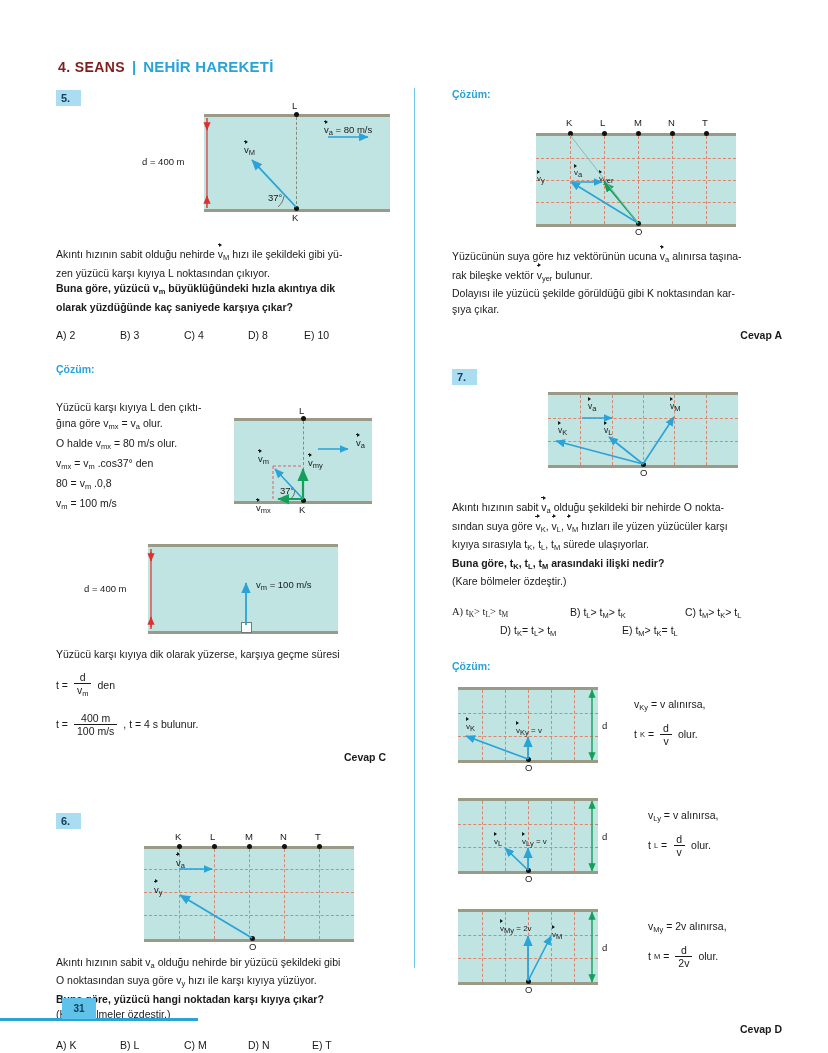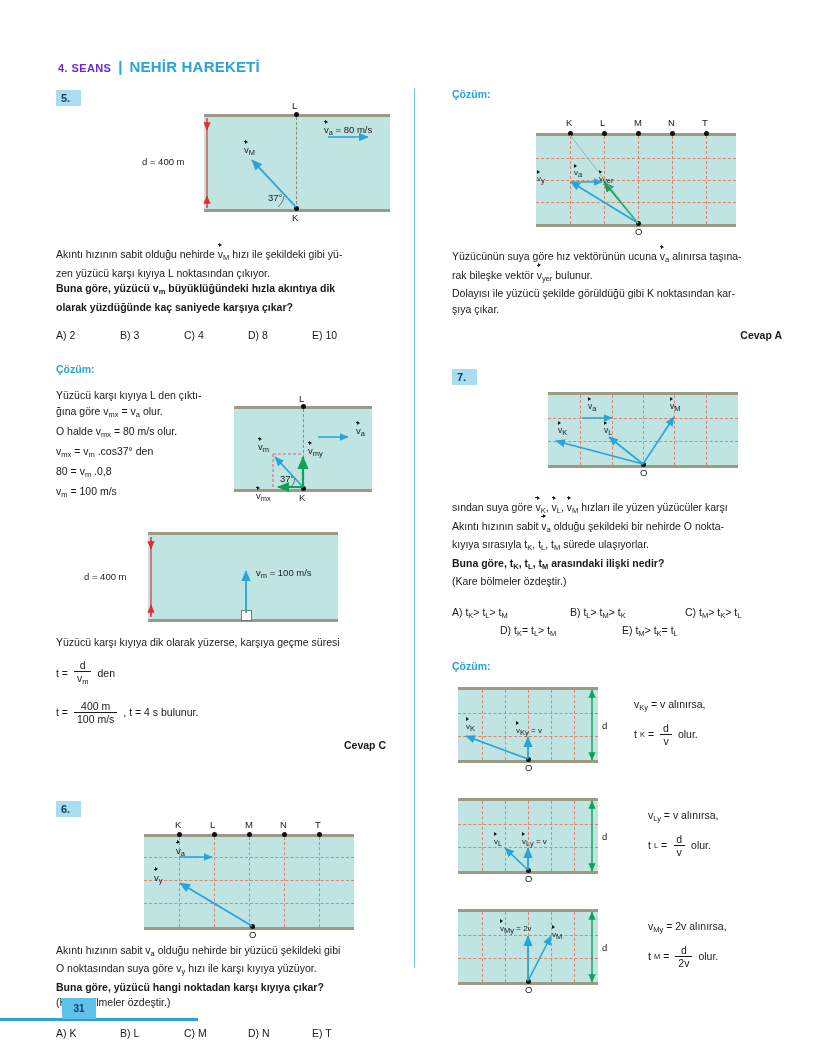--- a/index.html
+++ b/index.html
@@ -5,21 +5,21 @@
   html,body{margin:0;padding:0;}
   body{
     width:828px;height:1053px;background:#ffffff;
     font-family:"Liberation Sans",sans-serif;
     color:#1a1a1a;position:relative;overflow:hidden;
   }
   .page{position:absolute;inset:0;}
 
   
   #header{position:absolute;left:58px;top:58px;display:flex;align-items:baseline;gap:7px;}
-  #header .seans{font-size:11px;font-weight:bold;letter-spacing:.4px;color:#6d28d9;text-align:center;}
+  #header .seans{font-size:14px;font-weight:bold;letter-spacing:.4px;color:#7f1d1d;text-align:center;}
   #header .bar{font-size:15px;font-weight:bold;color:#29a3d8;}
   #header .topic{font-size:15px;font-weight:bold;color:#29a3d8;letter-spacing:.2px;}
 
   
   #col-left{position:absolute;left:56px;top:88px;width:350px;}
   #col-right{position:absolute;left:452px;top:88px;width:330px;}
   #col-divider{position:absolute;left:414px;top:88px;width:1px;height:880px;background:#6fc6e8;}
 
   
   .qnum{display:inline-block;background:#aadcf2;color:#14405c;font-size:11px;font-weight:bold;
@@ -123,27 +123,27 @@
       <div>zen yüzücü karşı kıyıya L noktasından çıkıyor.</div>
       <div class="bold"><span>Buna göre, yüzücü v</span><sub>m</sub>
         <span>büyüklüğündeki hızla akıntıya dik</span></div>
       <div class="bold">olarak yüzdüğünde kaç saniyede karşıya çıkar?</div>
     </div>
 
     <div class="opts" style="margin-top:14px;width:320px;">
       <span style="width:64px;">A) 2</span>
       <span style="width:64px;">B) 3</span>
       <span style="width:64px;">C) 4</span>
-      <span style="width:64px;">D) 8</span>
+      <span style="width:56px;">D) 8</span>
       <span>E) 10</span>
     </div>
 
     <div class="cozum" style="margin-top:22px;">Çözüm:</div>
 
-    <div style="position:relative;margin-top:12px;height:130px;">
+    <div style="position:relative;margin-top:24px;height:130px;">
       <div class="body-txt" style="width:150px;line-height:16px;">
         <div>Yüzücü karşı kıyıya L den çıktı-</div>
         <div><span>ğına göre v</span><sub>mx</sub>
              <span>= v</span><sub>a</sub>
              <span>olur.</span></div>
         <div><span>O halde v</span><sub>mx</sub>
              <span>= 80 m/s olur.</span></div>
         <div><span>v</span><sub>mx</sub>
              <span>= v</span><sub>m</sub>
              <span>.cos37° den</span></div>
@@ -358,35 +358,35 @@
         <span class="vec arr">v</span><sub>L</sub></span>
       <svg class="ov" width="330" height="105">
         <line x1="130" y1="31" x2="160" y2="31" stroke="#29a3d8" stroke-width="1.5" marker-end="url(#ab)"></line>
         <line x1="191" y1="77" x2="104" y2="54" stroke="#29a3d8" stroke-width="1.6" marker-end="url(#ab)"></line>
         <line x1="191" y1="77" x2="157" y2="50" stroke="#29a3d8" stroke-width="1.6" marker-end="url(#ab)"></line>
         <line x1="191" y1="77" x2="222" y2="30" stroke="#29a3d8" stroke-width="1.6" marker-end="url(#ab)"></line>
       </svg>
     </div>
 
     <div class="body-txt" style="margin-top:8px;width:330px;">
+      <div><span>Akıntı hızının sabit</span>
+        <span class="vec arr">v</span><sub>a</sub>
+        <span>olduğu şekildeki bir nehirde O nokta-</span></div>
       <div><span>sından suya göre</span>
         <span class="vec arr">v</span><sub>K</sub>, <span class="vec arr">v</span><sub>L</sub>, <span class="vec arr">v</span><sub>M</sub>
         <span>hızları ile yüzen yüzücüler karşı</span></div>
-      <div><span>Akıntı hızının sabit</span>
-        <span class="vec arr">v</span><sub>a</sub>
-        <span>olduğu şekildeki bir nehirde O nokta-</span></div>
       <div><span>kıyıya sırasıyla t</span><sub>K</sub><span>, t</span><sub>L</sub><span>, t</span><sub>M</sub>
         <span>sürede ulaşıyorlar.</span></div>
       <div class="bold"><span>Buna göre, t</span><sub>K</sub><span>, t</span><sub>L</sub><span>, t</span><sub>M</sub>
         <span>arasındaki ilişki nedir?</span></div>
       <div>(Kare bölmeler özdeştir.)</div>
     </div>
 
     <div class="opts" style="margin-top:16px;width:330px;">
-      <span style="width:118px;">
+      <span style="width:118px;font-family:Liberation Serif, serif;">
         <span>A) t</span><sub>K</sub><span> &gt; t</span><sub>L</sub><span> &gt; t</span><sub>M</sub></span>
       <span style="width:115px;">
         <span>B) t</span><sub>L</sub><span> &gt; t</span><sub>M</sub><span> &gt; t</span><sub>K</sub></span>
       <span>
         <span>C) t</span><sub>M</sub><span> &gt; t</span><sub>K</sub><span> &gt; t</span><sub>L</sub></span>
     </div>
 
     <div class="opts" style="margin-top:4px;width:330px;padding-left:48px;">
       <span style="width:122px;">
         <span>D) t</span><sub>K</sub><span> = t</span><sub>L</sub><span> &gt; t</span><sub>M</sub></span>
@@ -518,18 +518,19 @@
           <span>=</span>
           <span class="frac">
               <span class="num">d</span>
             <span class="den">2v</span>
             </span>
           <span>olur.</span>
         </div>
       </div>
     </div>
 
+    <div class="cevap" style="margin-top:22px;width:330px;">Cevap D</div>
   </div>
 
   <div id="footer-rule"></div>
   <div id="page-badge">31</div>
 
 </div>
 
 </body></html>

